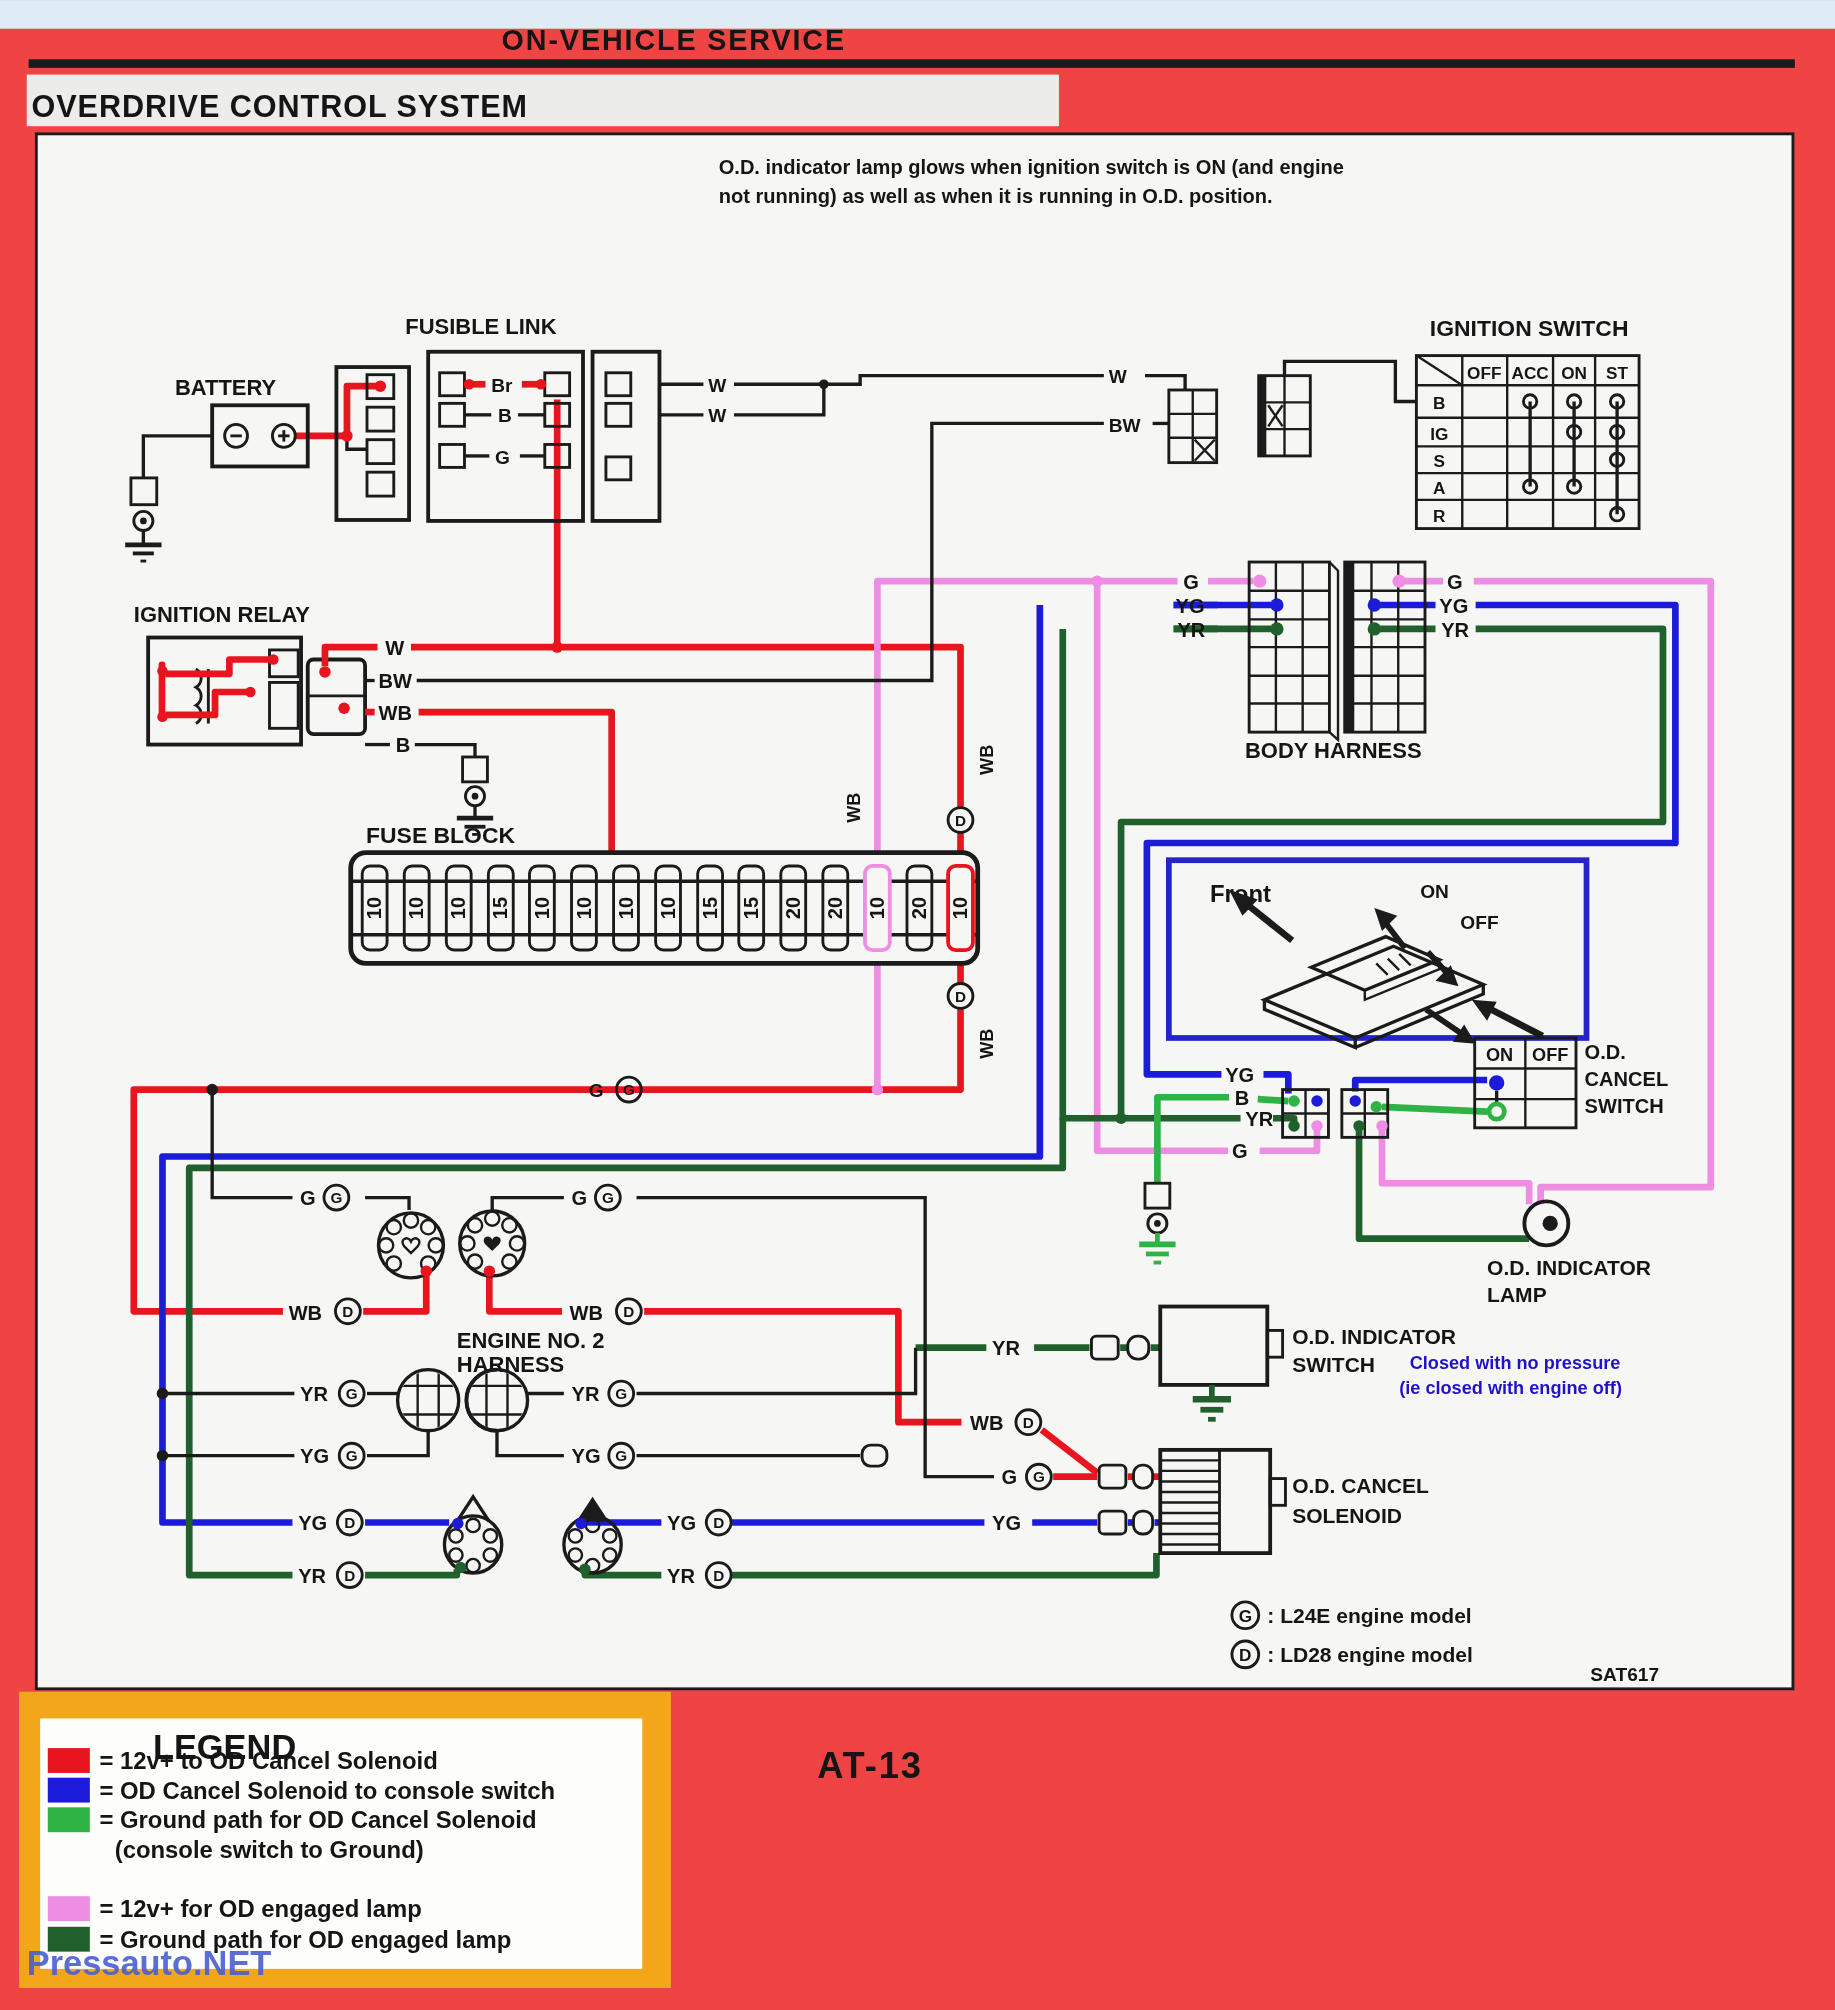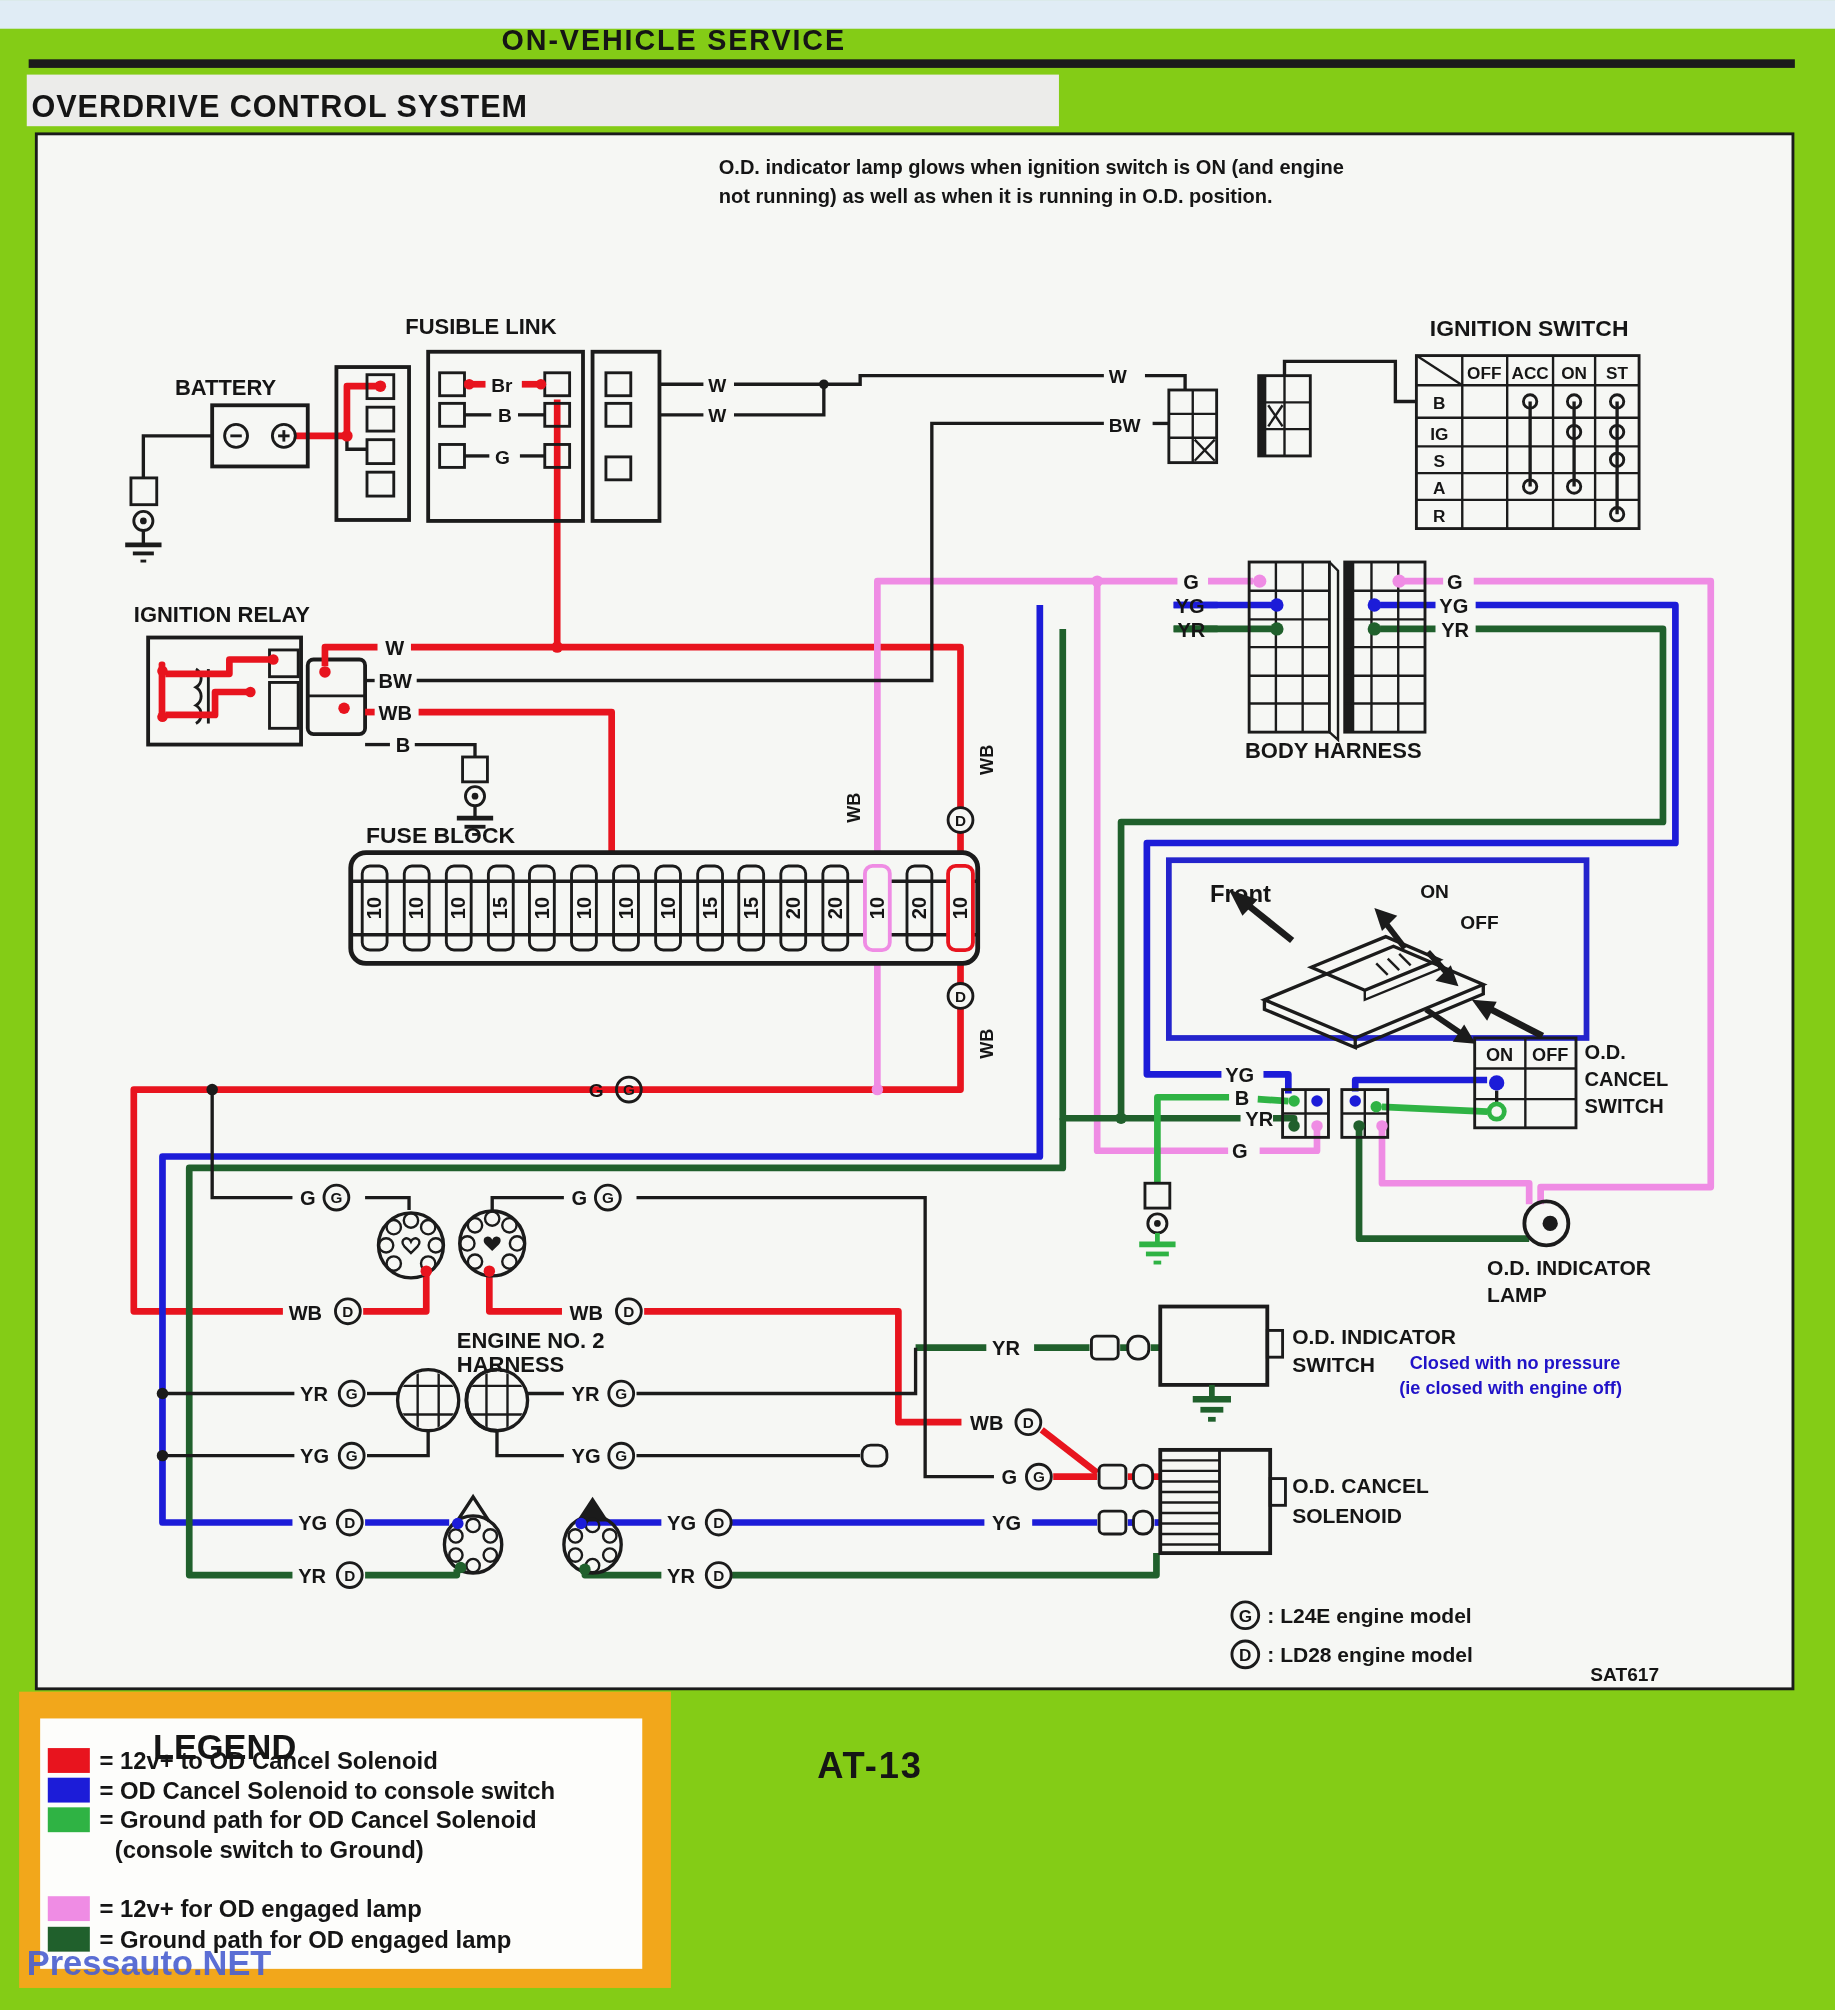--- a/index.html
+++ b/index.html
@@ -1,16 +1,16 @@
 <!DOCTYPE html>
 <html><head>
 <meta charset="utf-8">
 <style>
   html,body{margin:0;padding:0;background:#ffffff;}
-  .page{position:relative;width:1835px;height:2010px;background:#84cc16;overflow:hidden;
+  .page{position:relative;width:1835px;height:2010px;background:#ef4444;overflow:hidden;
         font-family:"Liberation Sans",sans-serif;}
   svg{display:block}
   
   text{font-family:"Liberation Sans","DejaVu Sans",sans-serif;font-weight:bold;fill:#151515;}
   .mid{text-anchor:middle}
   .s16{font-size:16px}.s18{font-size:18px}.s19{font-size:19px}.s20{font-size:20px}
   .s21{font-size:21px}.s22{font-size:22px}.s23{font-size:23px}.s24{font-size:24px}
   .s25{font-size:25px}.s30{font-size:30px;letter-spacing:2px}
   .s32{font-size:32px;letter-spacing:1px}.s36{font-size:36px}
   .s38{font-size:38px;letter-spacing:2px}

